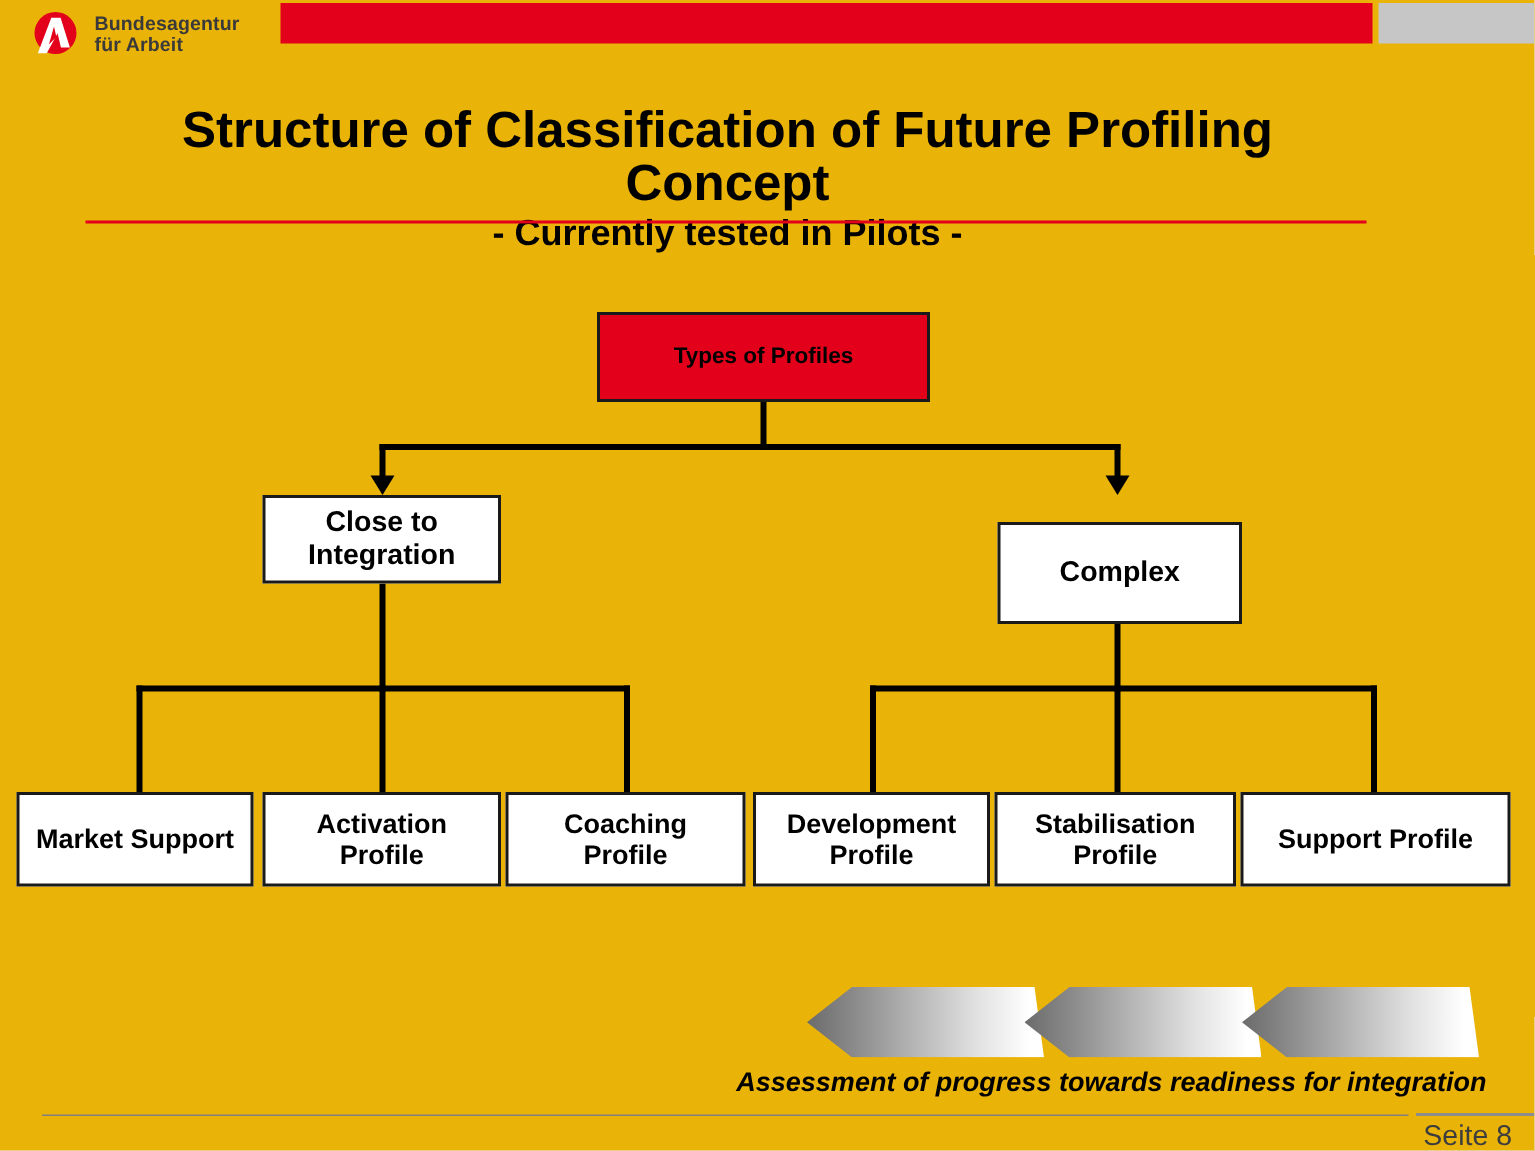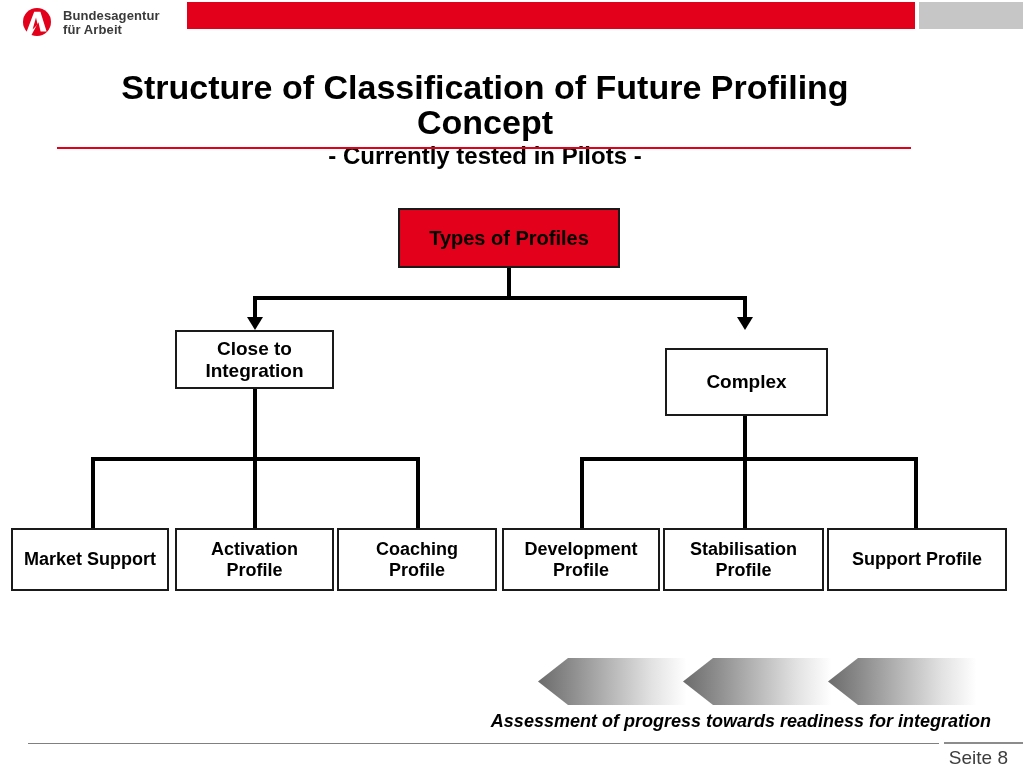--- a/index.html
+++ b/index.html
@@ -1,17 +1,17 @@
 <!DOCTYPE html>
 <html><head>
 <meta charset="utf-8">
 <style>
   html,body{margin:0;padding:0;background:#e8e8e8;}
   #slide{
-    position:relative;width:1023px;height:767px;background:#ffffff;
+    position:relative;width:1023px;height:767px;background:#eab308;
     font-family:"Liberation Sans", sans-serif;overflow:hidden;color:#000;
   }
   
   #logo-svg{position:absolute;left:21px;top:7px;width:32px;height:32px;}
   #logo-text{
     position:absolute;left:63px;top:9px;font-size:13px;font-weight:bold;
     color:#3a3a3a;line-height:14px;letter-spacing:.1px;
   }
   #red-bar{position:absolute;left:187px;top:2px;width:728px;height:27px;background:#e2001a;}
   #gray-block{position:absolute;left:919px;top:2px;width:104px;height:27px;background:#c6c6c6;}
@@ -21,21 +21,21 @@
   #title-sub{font-size:24px;font-weight:bold;line-height:30px;margin:1px 0 0 0;}
   #title-rule{position:absolute;left:57px;top:147px;width:854px;height:2px;background:#e2001a;}
   
   #connectors{position:absolute;left:0;top:0;width:1023px;height:767px;}
   .node{
     position:absolute;background:#fff;border:2px solid #1a1a1a;
     display:flex;align-items:center;justify-content:center;
     text-align:center;font-weight:bold;white-space:pre-line;line-height:1.12;
     box-sizing:border-box;
   }
-  .node.root{background:#e2001a;font-size:20px;}
+  .node.root{background:#e2001a;font-size:15px;}
   .node.lvl2{font-size:19px;}
   .node.leaf{font-size:18px;top:528px;height:63px;}
   #n-root{left:398px;top:208px;width:222px;height:60px;}
   #n-close{left:175px;top:330px;width:159px;height:59px;}
   #n-complex{left:665px;top:348px;width:163px;height:68px;}
   #n-market{left:11px;width:158px;}
   #n-activation{left:175px;width:159px;}
   #n-coaching{left:337px;width:160px;}
   #n-development{left:502px;width:158px;}
   #n-stabilisation{left:663px;width:161px;}

